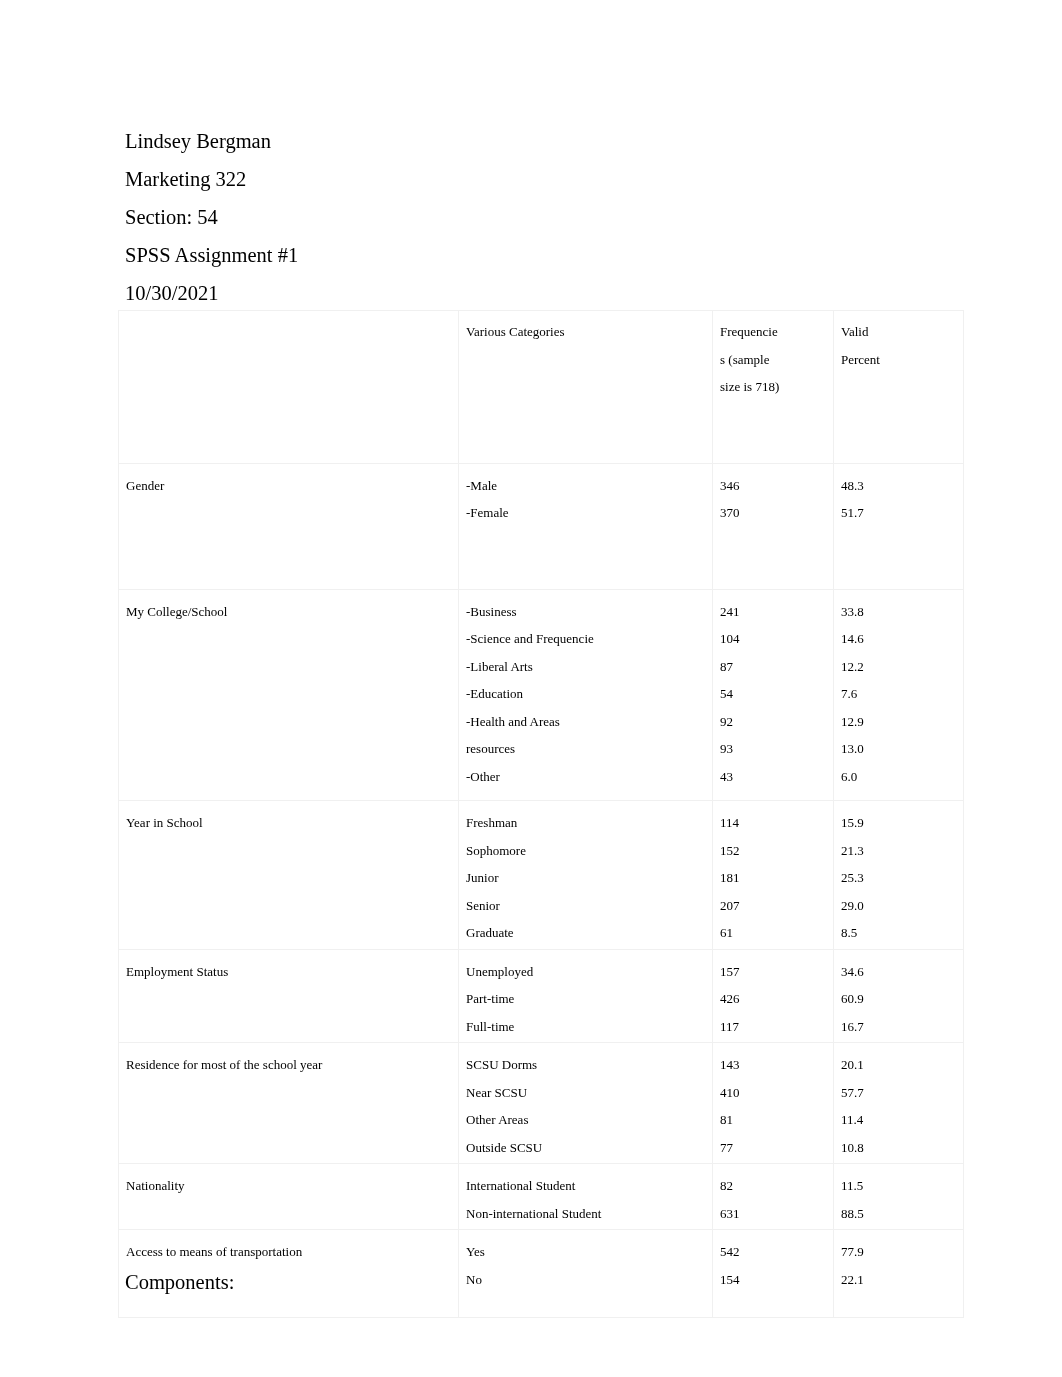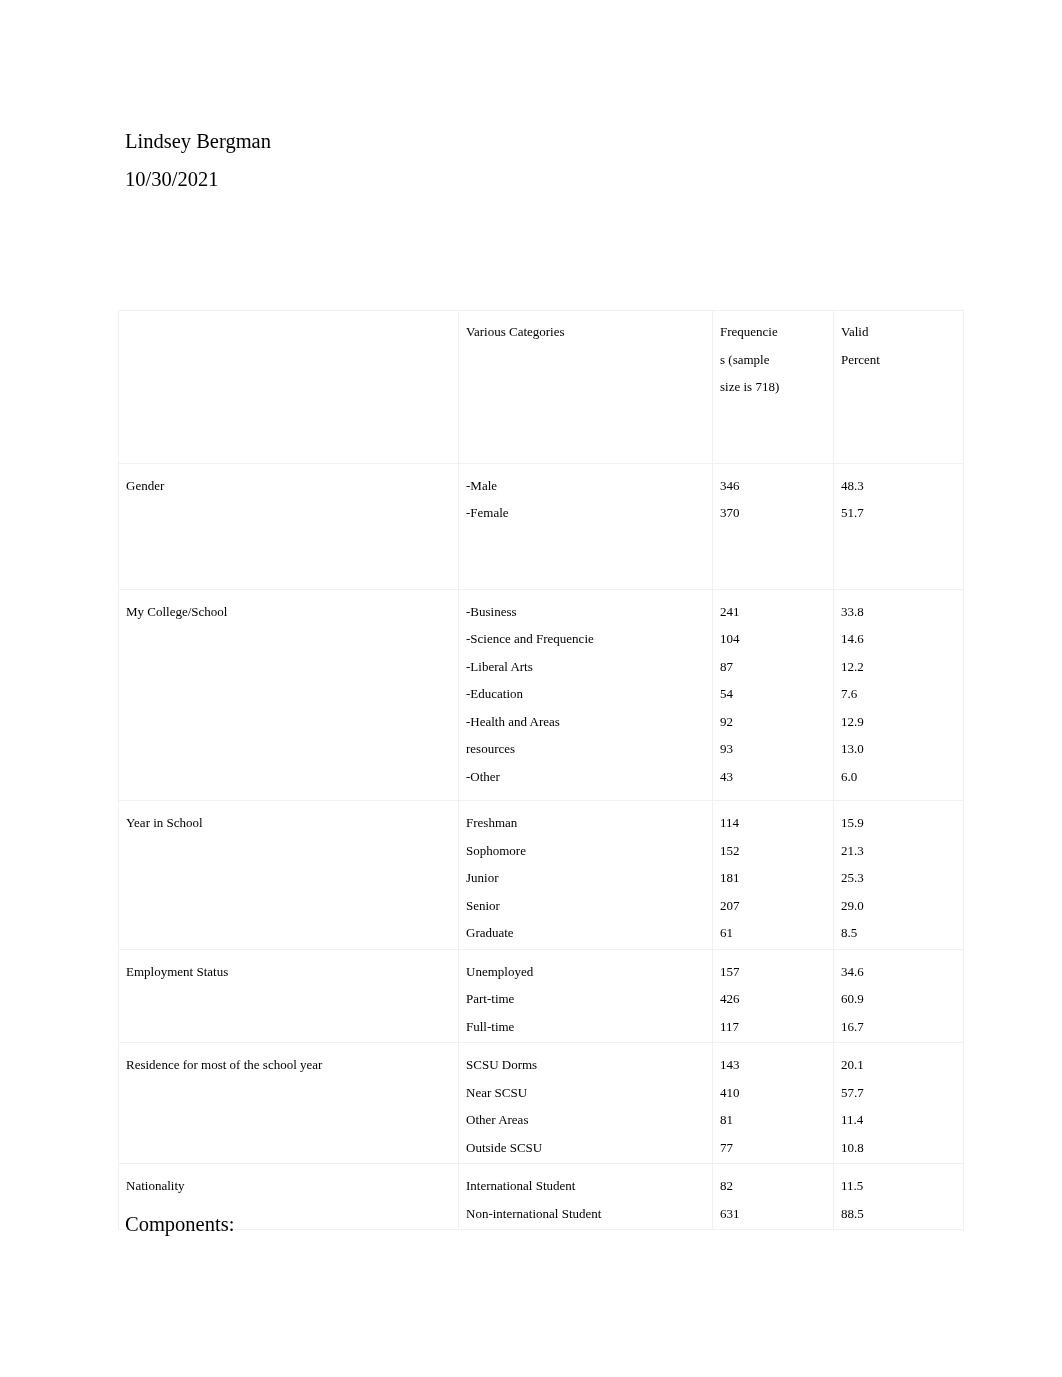--- a/index.html
+++ b/index.html
@@ -65,33 +65,36 @@
     padding-top: 7px;
   }
   .pad-bottom-lg { padding-bottom: 62px; }
   .pad-bottom-sm { padding-bottom: 10px; }
   .pad-bottom-xs { padding-bottom: 2px; }
   .pad-bottom-tiny { padding-bottom: 24px; }
 
   .footer-block {
     position: absolute;
     left: 125px;
-    top: 1209px;
+    top: 1267px;
     font-size: 20.5px;
     line-height: 30px;
     text-align: center;
   }
 </style>
 </head>
 <body>
 
 <div class="page">
 
   <div class="header-block">
     <div class="header-line">Lindsey Bergman</div>
+    <div class="header-line">Marketing 322</div>
+    <div class="header-line">Section: 54</div>
+    <div class="header-line">SPSS Assignment #1</div>
     <div class="header-line">10/30/2021</div>
   </div>
 
   <table class="freq-table">
     <colgroup>
       <col class="col-a">
       <col class="col-b">
       <col class="col-c">
       <col class="col-d">
     </colgroup>
@@ -305,19 +308,44 @@
           </div>
         </td>
         <td>
           <div class="cell-inner pad-bottom-xs">
             <span class="line">11.5</span>
             <span class="line">88.5</span>
           </div>
         </td>
       </tr>
 
+      <tr>
+        <td>
+          <div class="cell-inner-label pad-bottom-tiny">
+            <span class="line">Access to means of transportation</span>
+          </div>
+        </td>
+        <td>
+          <div class="cell-inner pad-bottom-tiny">
+            <span class="line">Yes</span>
+            <span class="line">No</span>
+          </div>
+        </td>
+        <td>
+          <div class="cell-inner pad-bottom-tiny">
+            <span class="line">542</span>
+            <span class="line">154</span>
+          </div>
+        </td>
+        <td>
+          <div class="cell-inner pad-bottom-tiny">
+            <span class="line">77.9</span>
+            <span class="line">22.1</span>
+          </div>
+        </td>
+      </tr>
 
     </tbody>
   </table>
 
   <div class="footer-block">Components:</div>
 
 </div>
 
 </body></html>

